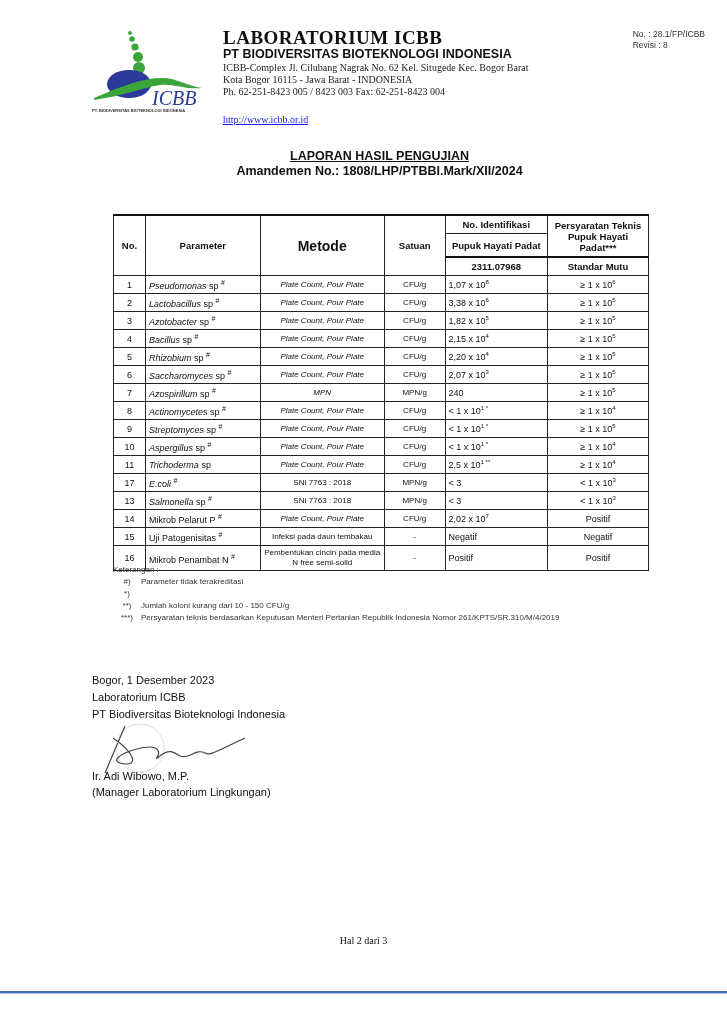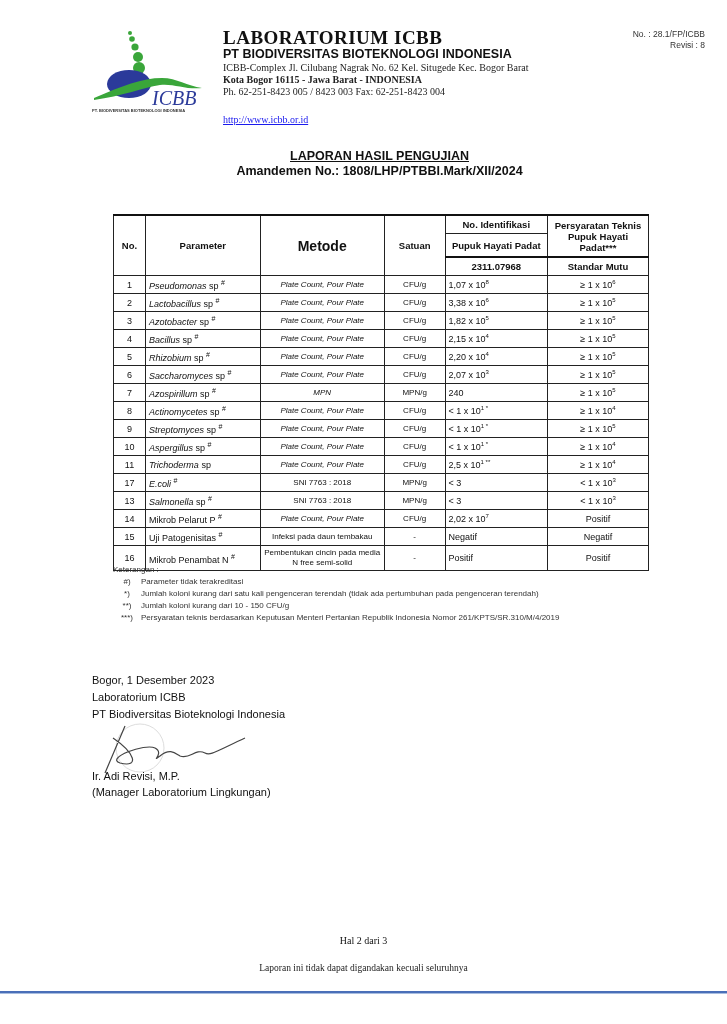--- a/index.html
+++ b/index.html
@@ -4,23 +4,23 @@
 <style>
   html, body { margin: 0; padding: 0; background: #ffffff; }
   body { width: 727px; height: 1024px; position: relative; overflow: hidden; font-family: "Liberation Sans", sans-serif; color: #111; }
   .abs { position: absolute; }
 
   
   .logo { left: 92px; top: 28px; width: 120px; height: 85px; }
   .lab-title { left: 223px; top: 27px; font-family: "Liberation Serif", serif; font-weight: bold; font-size: 19px; letter-spacing: 0.5px; color: #111; }
   .company { left: 223px; top: 47px; font-family: "Liberation Sans", sans-serif; font-weight: bold; font-size: 12.5px; }
   .addr { left: 223px; font-family: "Liberation Serif", serif; font-size: 10px; color: #222; }
-  .addr1 { top: 62px; } .addr2 { top: 74px; font-weight: bold; } .addr3 { top: 86px; }
+  .addr1 { top: 62px; } .addr2 { top: 74px; } .addr3 { top: 86px; }
   .url { left: 223px; top: 98px; font-family: "Liberation Serif", serif; font-size: 10px; color: #1a1aee; text-decoration: underline; margin-top: 16px; }
-  .docno { right: 22px; top: 29px; text-align: right; font-size: 8.5px; line-height: 11px; color: #333; }
+  .docno { right: 22px; top: 29px; text-align: left; font-size: 8.5px; line-height: 11px; color: #333; }
 
   
   .titles { left: 16px; width: 727px; top: 148px; text-align: center; font-weight: bold; }
   .t1 { font-size: 12.5px; text-decoration: underline; line-height: 16px; }
   .t2 { font-size: 12.5px; line-height: 15px; }
 
   
   table.res { position: absolute; left: 113px; top: 214px; width: 536px; border-collapse: collapse; font-size: 9px; }
   table.res td, table.res th { border: 1px solid #222; padding: 0 3px; height: 17px; }
   table.res th { font-weight: bold; font-size: 9.5px; text-align: center; }
@@ -236,21 +236,20 @@
 
 <div class="abs notes">
   <div class="head">Keterangan :</div>
   <div id="notes-list">
       <div class="note-row">
         <span class="note-mark">#)</span>
         <span>Parameter tidak terakreditasi</span>
       </div>
       <div class="note-row">
         <span class="note-mark">*)</span>
-        <span>Jumlah koloni kurang dari satu kali pengenceran terendah (tidak ada pertumbuhan pada pengenceran terendah)</span>
       </div>
       <div class="note-row">
         <span class="note-mark">**)</span>
         <span>Jumlah koloni kurang dari 10 - 150 CFU/g</span>
       </div>
       <div class="note-row">
         <span class="note-mark">***)</span>
         <span>Persyaratan teknis berdasarkan Keputusan Menteri Pertanian Republik Indonesia Nomor 261/KPTS/SR.310/M/4/2019</span>
       </div>
     </div>
@@ -259,22 +258,21 @@
 <div class="abs sign">
   <div>Bogor, 1 Desember 2023</div>
   <div>Laboratorium ICBB</div>
   <div>PT Biodiversitas Bioteknologi Indonesia</div>
 </div>
 <svg class="abs sig-img" viewBox="0 0 160 60">
   <circle cx="45" cy="30" r="24" fill="none" stroke="#ddd" stroke-width="1"></circle>
   <path d="M10 55 L30 8 M18 20 C40 35, 45 50, 25 45 C10 40, 50 25, 60 30 C70 35, 55 45, 65 38 C75 30, 80 35, 85 38 C95 42, 100 30, 110 35 C115 38, 120 34, 150 20" fill="none" stroke="#444" stroke-width="1.2"></path>
 </svg>
 <div class="abs signer">
-  <div>Ir. Adi Revisi, M.P.</div>
+  <div>Ir. Adi Wibowo, M.P.</div>
   <div>(Manager Laboratorium Lingkungan)</div>
 </div>
 
 <div class="abs page">Hal 2 dari 3</div>
 <div class="abs disc">
-  <div>Laporan ini tidak dapat digandakan kecuali seluruhnya</div>
 </div>
 <div class="abs rule"></div>
 <div class="abs rule2"></div>
 
 </body></html>

